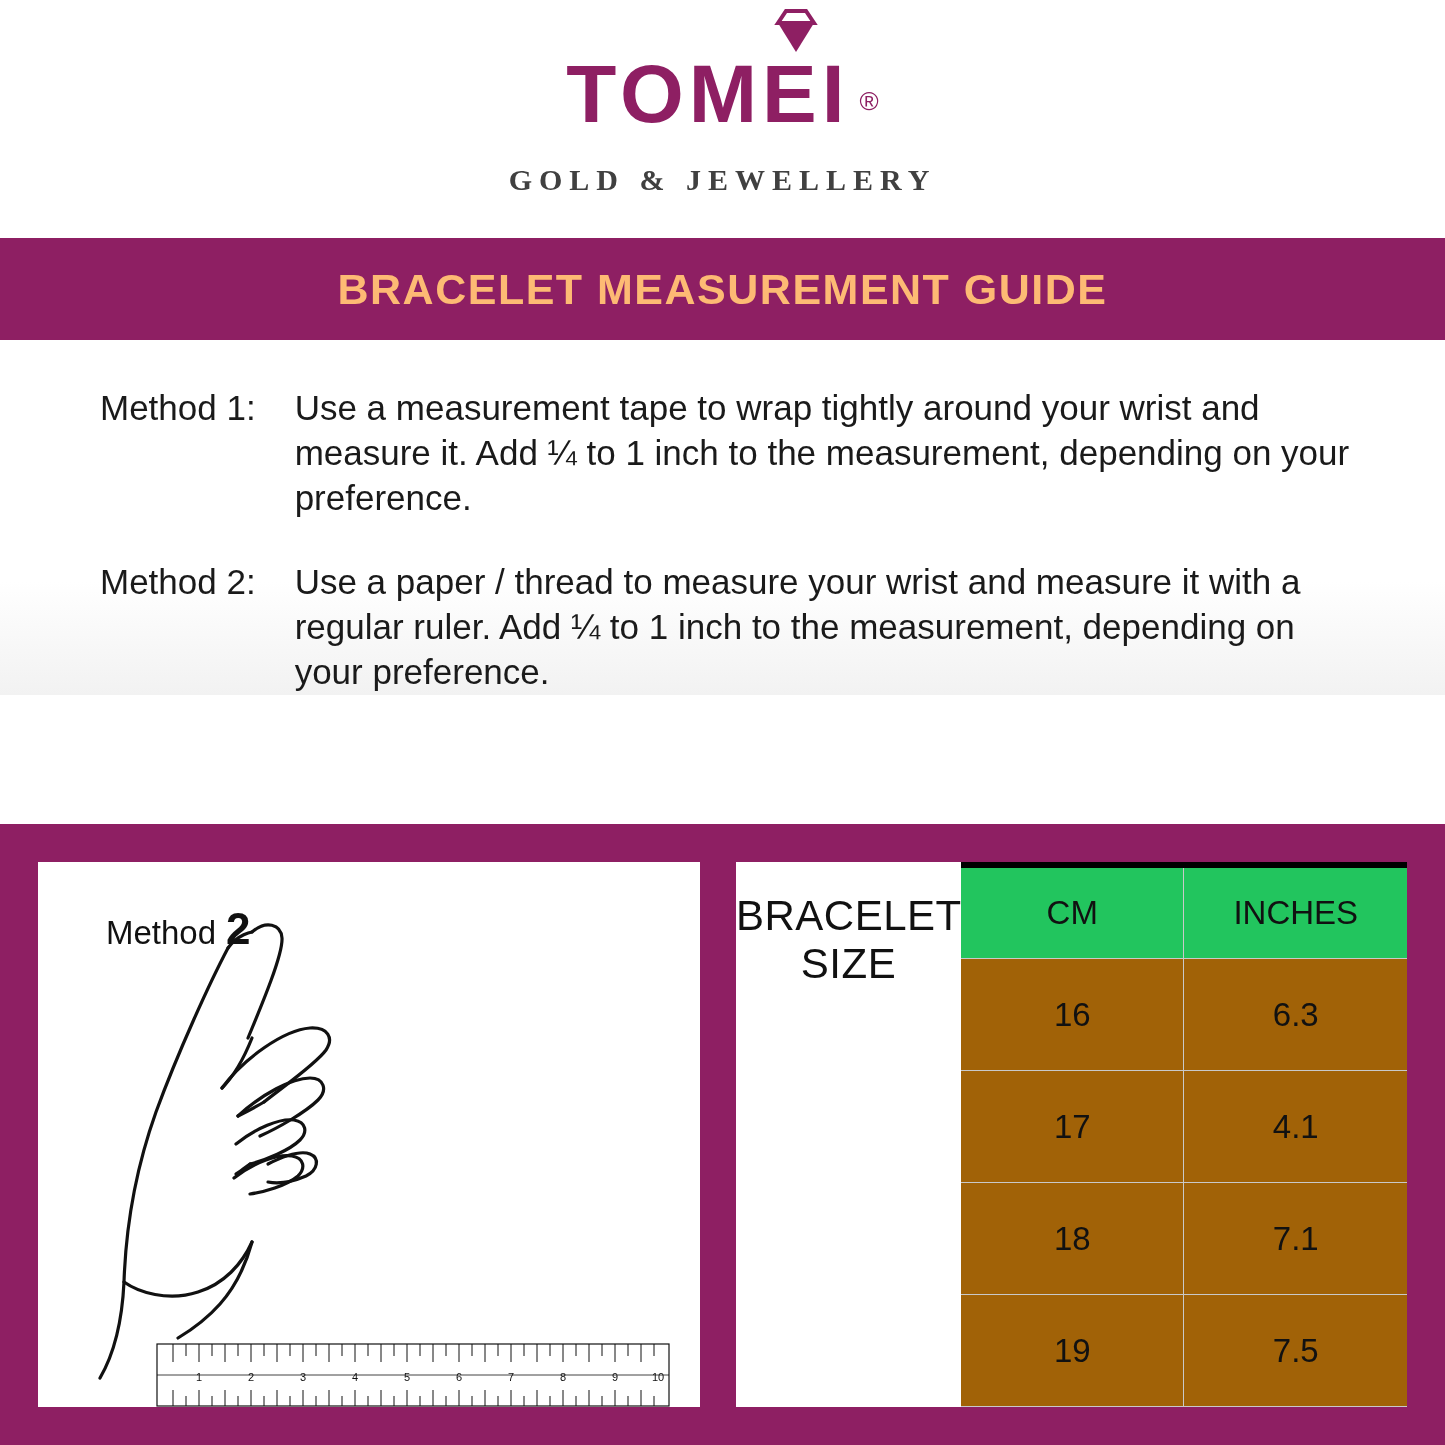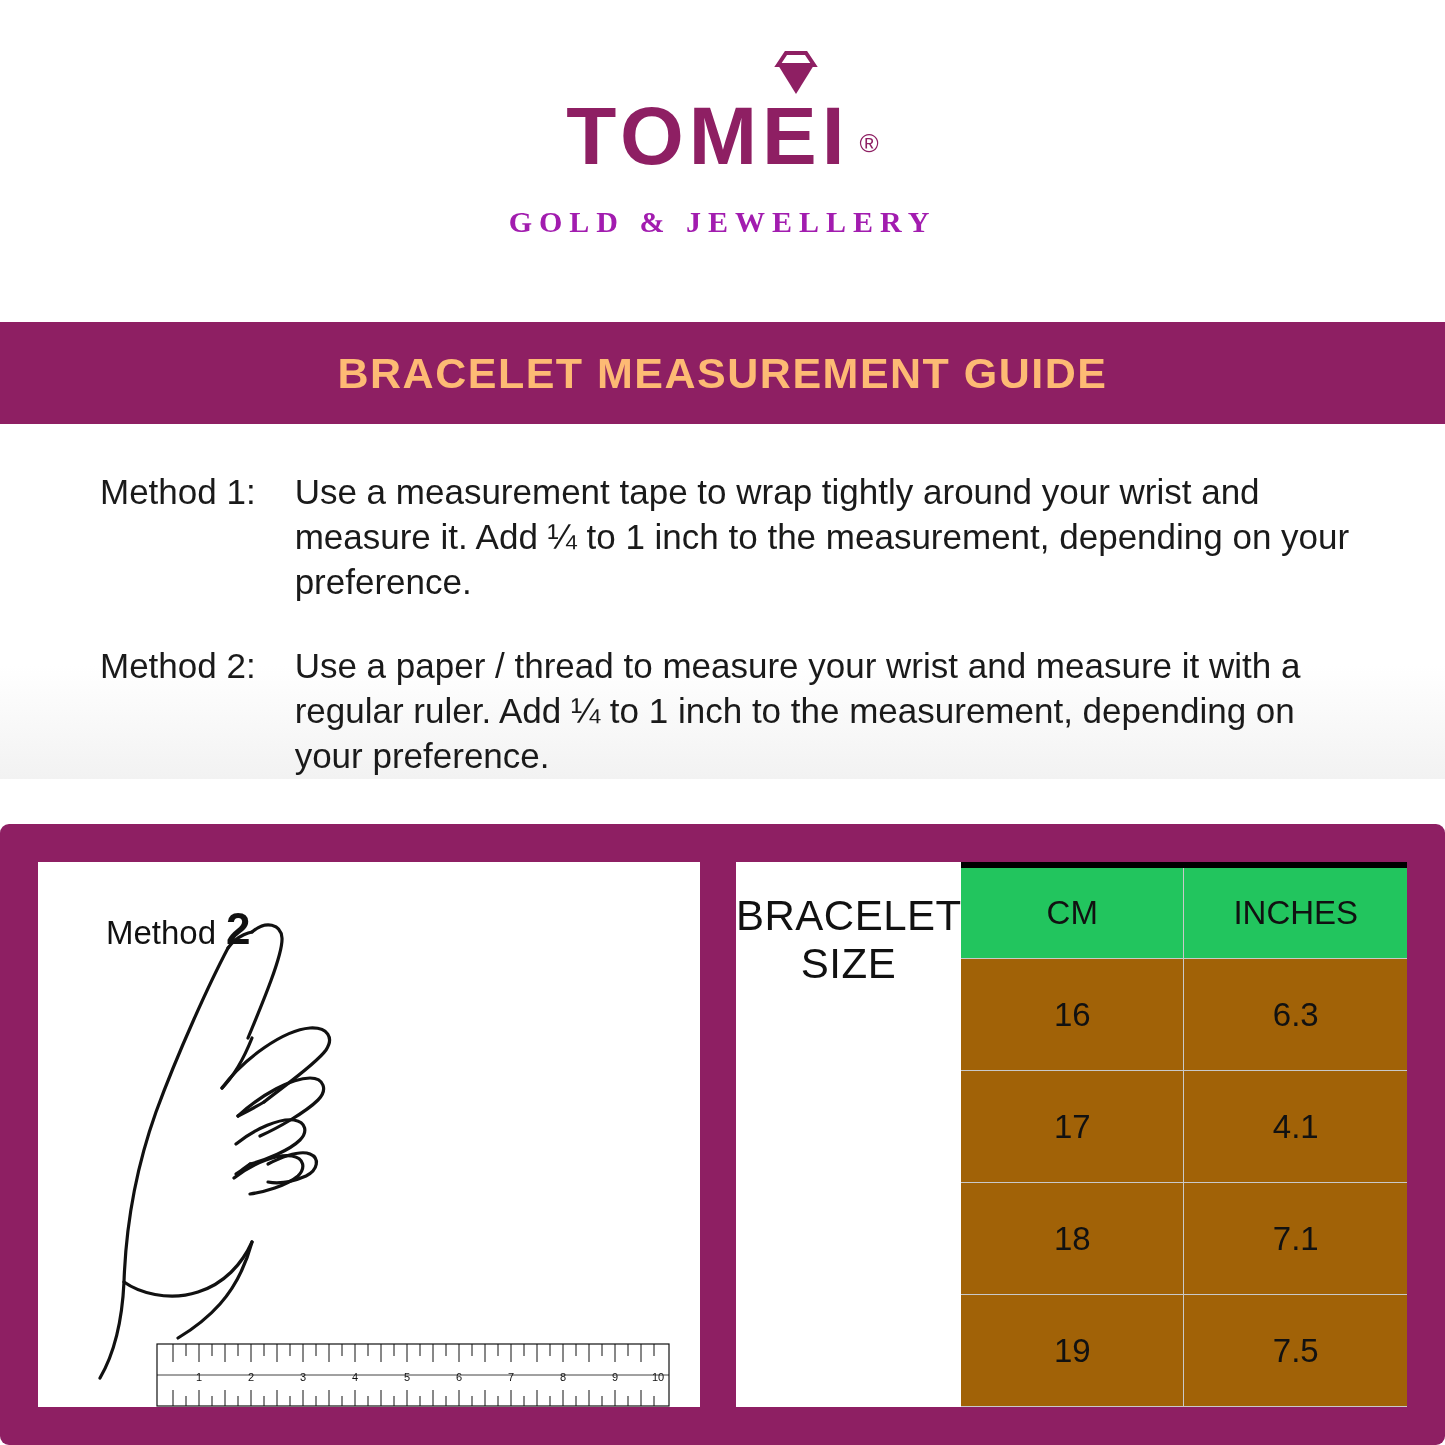--- a/index.html
+++ b/index.html
@@ -10,21 +10,21 @@
   body {
     width: 1445px;
     height: 1445px;
     font-family: "Liberation Sans", sans-serif;
     overflow: hidden;
     position: relative;
   }
 
   
   .logo-block {
-    height: 322px;
+    height: 238px;
     display: flex;
     flex-direction: column;
     align-items: center;
     justify-content: center;
     background: #ffffff;
   }
   .logo-inner {
     position: relative;
     text-align: center;
     transform: translateY(6px);
@@ -51,21 +51,21 @@
     color: #8e1f63;
     vertical-align: 12px;
     margin-left: 10px;
     font-family: "Liberation Sans", sans-serif;
   }
   .logo-sub {
     margin-top: 28px;
     font-family: "Liberation Serif", serif;
     font-size: 30px;
     letter-spacing: 7px;
-    color: #a21caf;
+    color: #404040;
     font-weight: bold;
   }
 
   
   .title-bar {
     background: #8e1f63;
     height: 102px;
     display: flex;
     align-items: center;
     justify-content: center;
@@ -111,21 +111,20 @@
     background: #8e1f63;
     position: absolute;
     left: 0;
     right: 0;
     top: 824px;
     bottom: 0;
     padding: 38px 38px 38px 38px;
     box-sizing: border-box;
     display: flex;
     gap: 36px;
-    border-radius: 9px;
   }
   .panel {
     background: #ffffff;
     box-sizing: border-box;
   }
   .panel-left {
     width: 662px;
     position: relative;
     overflow: hidden;
   }

